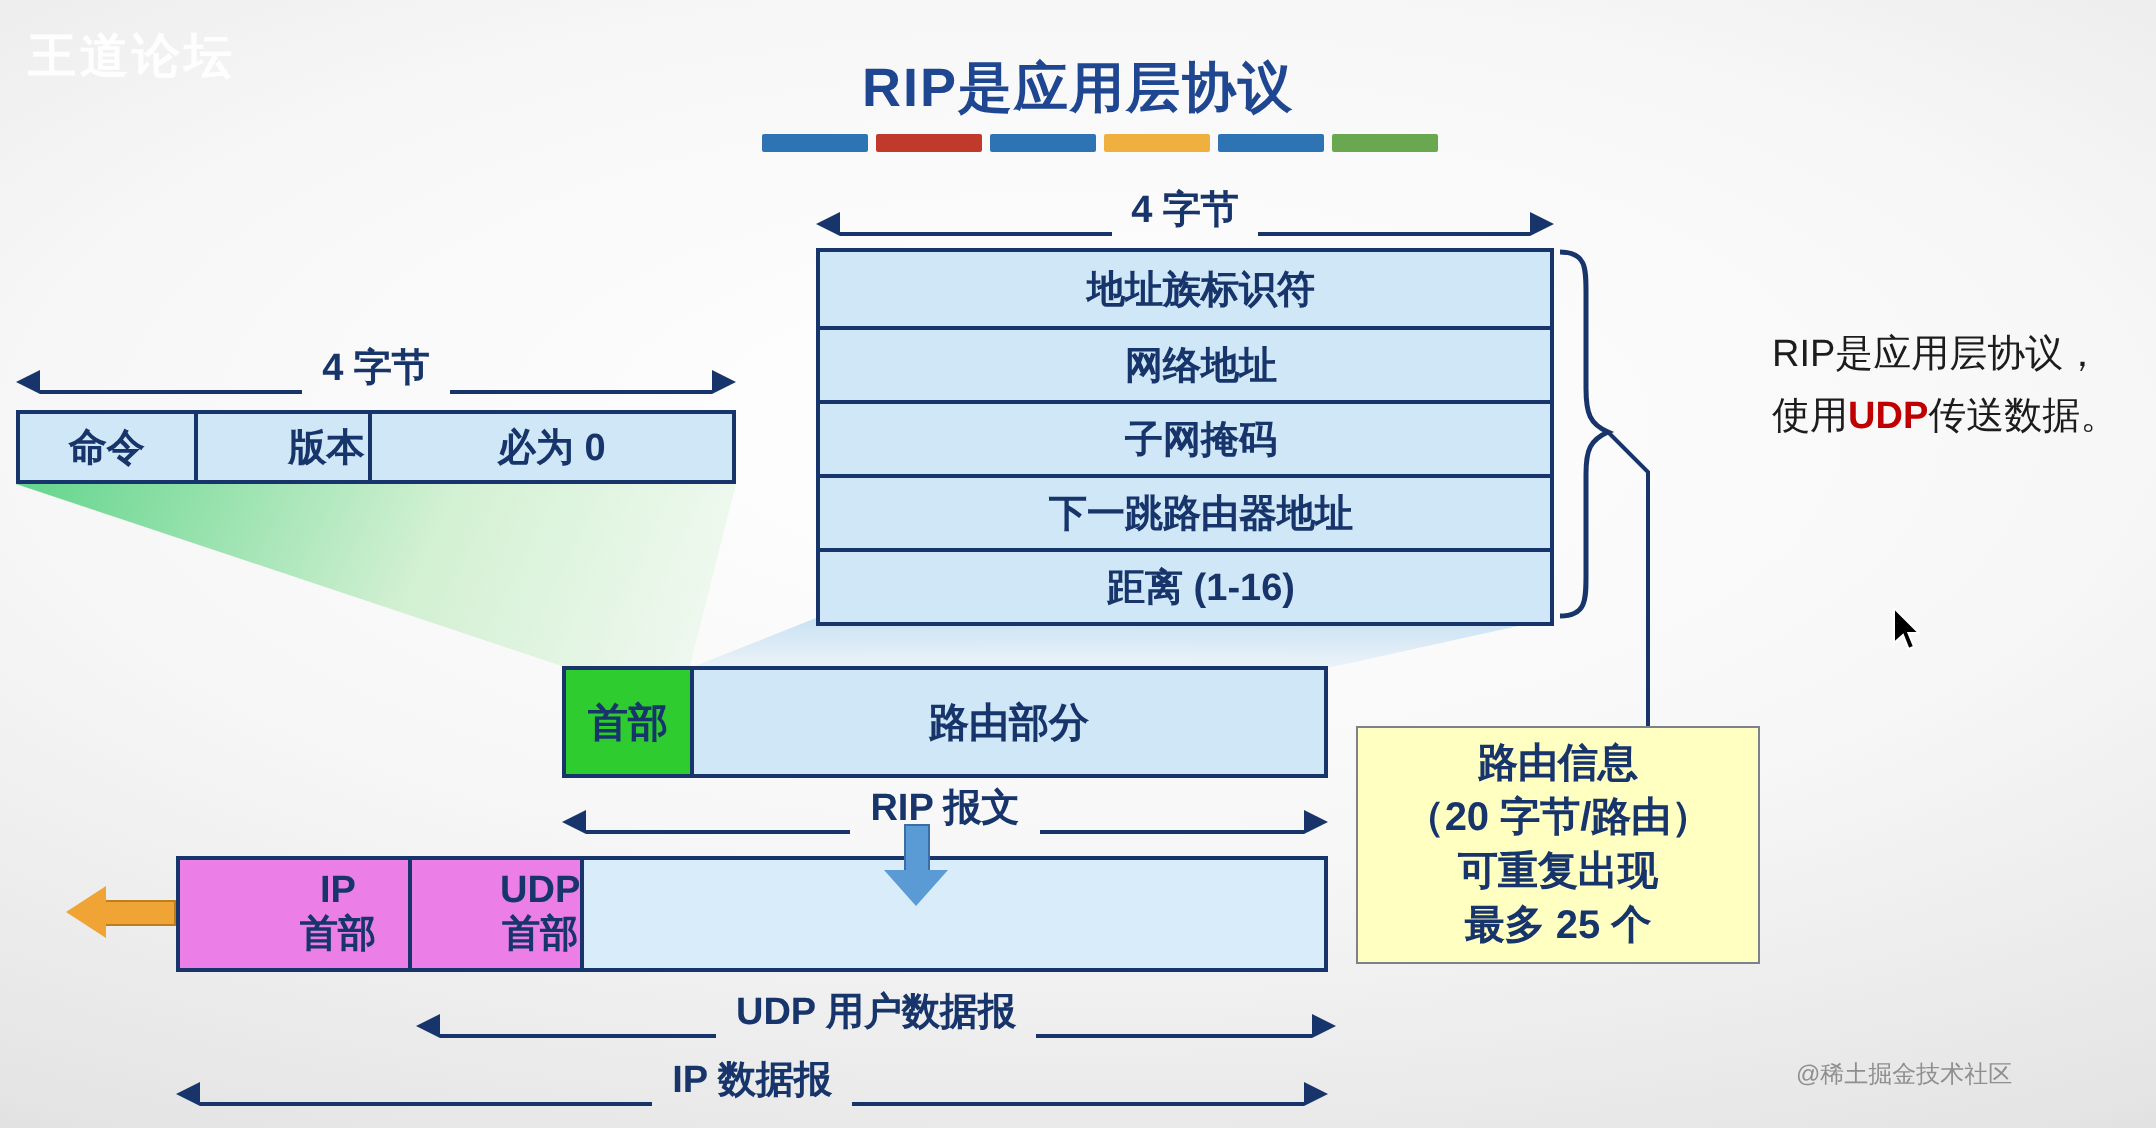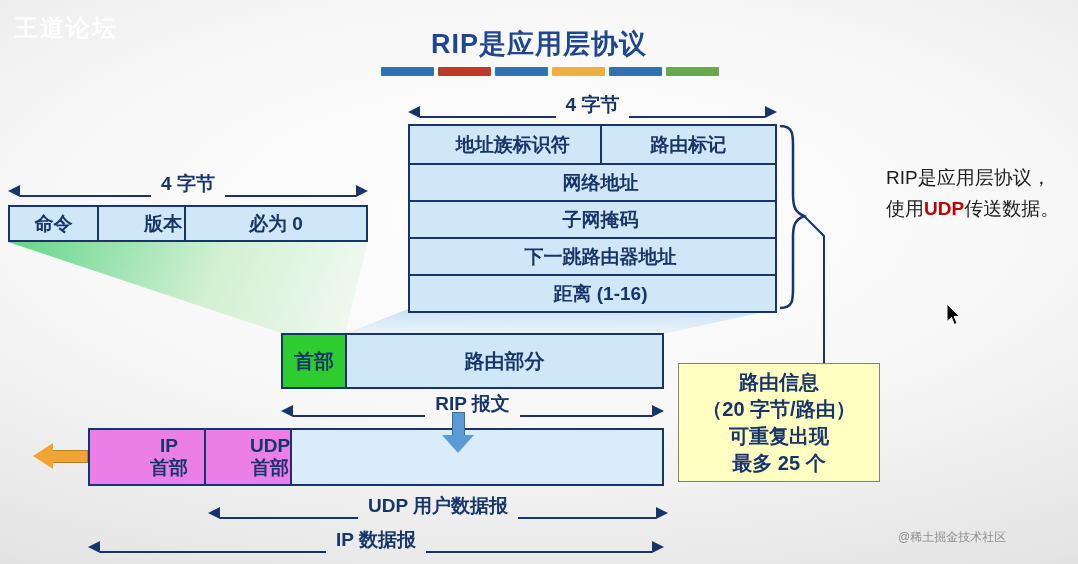--- a/index.html
+++ b/index.html
@@ -120,21 +120,20 @@
     <span class="ah l"></span>
     <span class="line"></span>
     <span class="lbl">4 字节</span>
     <span class="line"></span>
     <span class="ah r"></span>
   </div>
 
   <div class="riptable">
     <div class="trow">
       <div class="tcell">地址族标识符</div>
-      <div class="tcell">路由标记</div>
     </div>
     <div class="trow">
       <div class="tcell">网络地址</div>
     </div>
     <div class="trow">
       <div class="tcell">子网掩码</div>
     </div>
     <div class="trow">
       <div class="tcell">下一跳路由器地址</div>
     </div>

